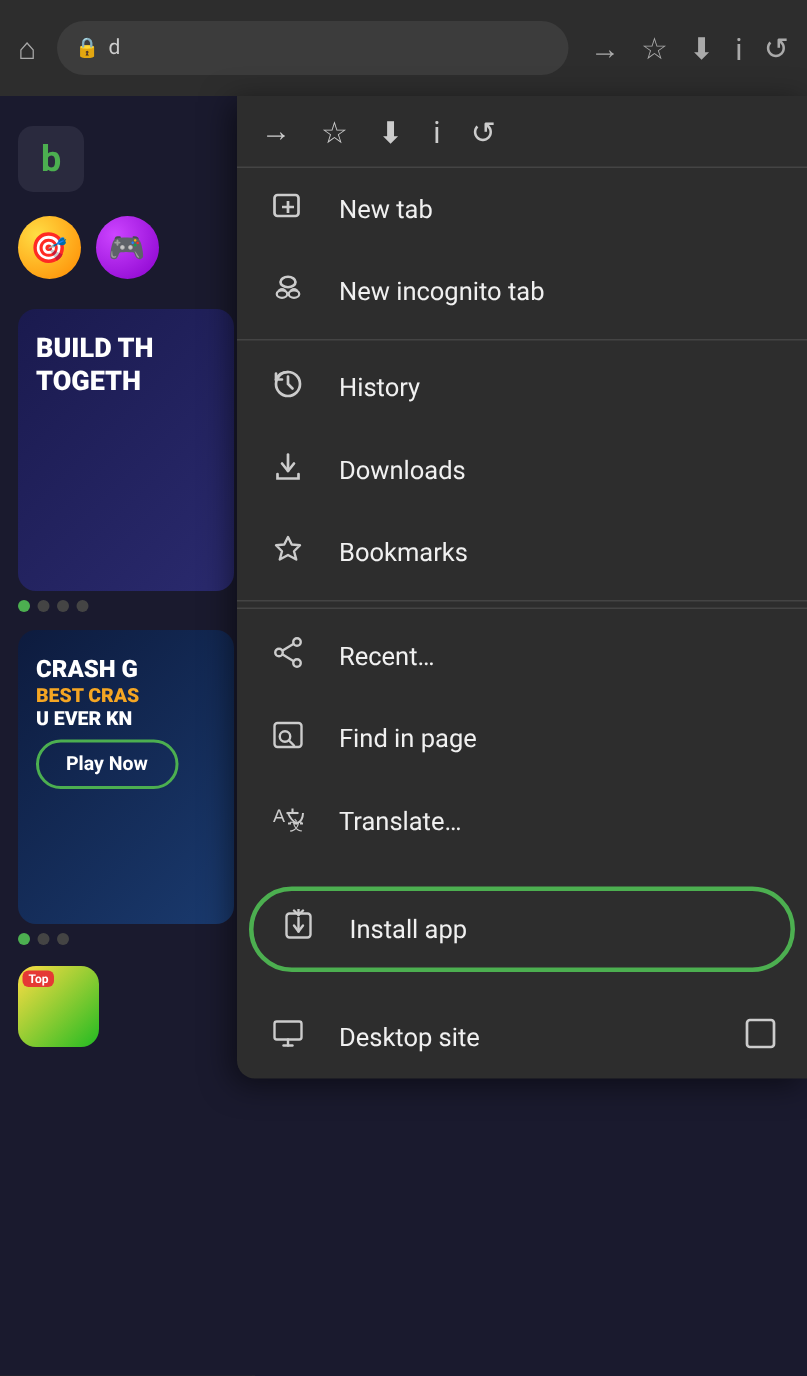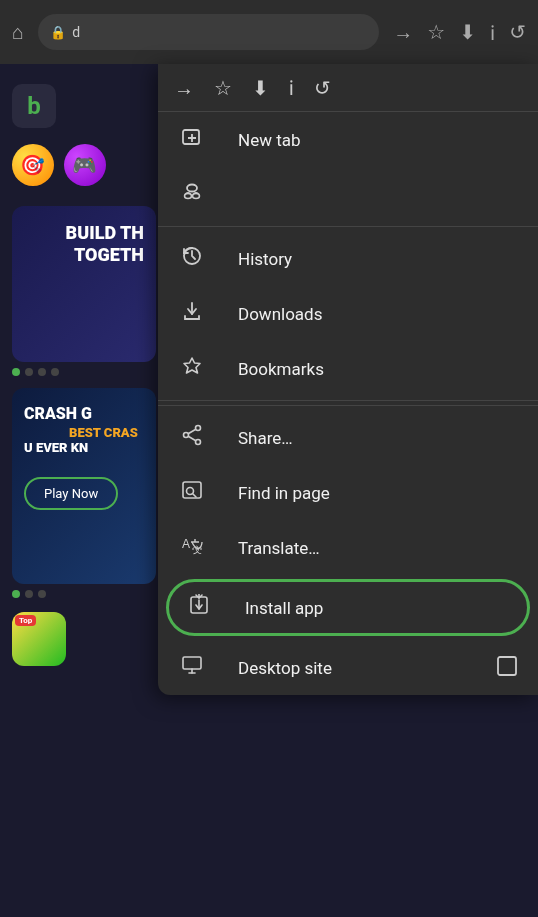--- a/index.html
+++ b/index.html
@@ -97,22 +97,21 @@
     }
 
     
     .banner-card-1 {
       margin: 12px 12px 0;
       background: linear-gradient(135deg, #1a1a4e, #2a2a6e);
       border-radius: 12px;
       padding: 16px 12px 12px;
       position: relative;
       overflow: hidden;
-      height: 156px;
-      text-align: right;
+      height: 188px;
     }
     .banner-title {
       color: white;
       font-weight: 900;
       font-size: 18px;
       line-height: 1.2;
       text-transform: uppercase;
     }
     .banner-btn {
       background: #f5a623;
@@ -152,37 +151,36 @@
       font-weight: 900;
       font-size: 16px;
       line-height: 1.3;
       text-transform: uppercase;
     }
     .crash-subtitle {
       color: #f5a623;
       font-weight: 900;
       font-size: 13px;
       text-transform: uppercase;
-      margin-left: 45px;
     }
     .crash-sub2 {
       color: white;
       font-weight: 900;
       font-size: 13px;
       text-transform: uppercase;
     }
     .play-now-btn {
       border: 2px solid #4caf50;
       background: transparent;
       color: white;
       border-radius: 20px;
       padding: 7px 18px;
       font-size: 13px;
-      font-weight: normal;
-      margin-top: 22px;
+      font-weight: bold;
+      margin-top: 6px;
       display: inline-block;
     }
 
     
     .game-icon-row {
       margin: 8px 12px 0;
       display: flex;
       gap: 8px;
     }
     .game-thumb {
@@ -235,21 +233,21 @@
     }
     .dropdown-top-icon {
       color: #ccc;
       font-size: 20px;
     }
 
     .menu-item {
       display: flex;
       align-items: center;
       padding: 14px 20px;
-      gap: 32px;
+      gap: 20px;
       cursor: pointer;
     }
     .menu-item-icon {
       color: #ccc;
       font-size: 20px;
       width: 28px;
       text-align: center;
     }
     .menu-item-label {
       color: #f0f0f0;
@@ -258,21 +256,21 @@
     .menu-divider {
       height: 1px;
       background: #444;
       margin: 4px 0;
     }
 
     
     .menu-item.highlighted {
       border: 3px solid #4caf50;
       border-radius: 30px;
-      margin: 4px 8px;
+      margin: 16px 8px;
       padding: 12px 16px;
     }
     .menu-item.highlighted .menu-item-label {
       color: #f0f0f0;
     }
 
     
     .menu-item-right {
       margin-left: auto;
       color: #ccc;
@@ -359,20 +357,21 @@
     <span class="menu-item-icon">
       <svg width="24" height="22" viewBox="0 0 24 22" fill="none">
         <ellipse cx="12" cy="7" rx="5" ry="3.5" stroke="#ccc" stroke-width="1.8"></ellipse>
         <circle cx="8" cy="14" r="3" fill="#ccc"></circle>
         <circle cx="16" cy="14" r="3" fill="#ccc"></circle>
         <line x1="3" y1="15" x2="21" y2="15" stroke="#2d2d2d" stroke-width="2"></line>
         <ellipse cx="8" cy="15" rx="3.5" ry="2.5" stroke="#ccc" stroke-width="1.5" fill="#2d2d2d"></ellipse>
         <ellipse cx="16" cy="15" rx="3.5" ry="2.5" stroke="#ccc" stroke-width="1.5" fill="#2d2d2d"></ellipse>
       </svg>
     </span>
+    <span class="menu-item-label">New incognito tab</span>
   </div>
 
   <div class="menu-divider"></div>
 
   <div class="menu-item">
     <span class="menu-item-icon">
       <svg width="22" height="22" viewBox="0 0 22 22" fill="none">
         <circle cx="11" cy="11" r="8" stroke="#ccc" stroke-width="1.8"></circle>
         <polyline points="11,6 11,11 14,14" stroke="#ccc" stroke-width="1.8" stroke-linecap="round"></polyline>
         <path d="M3 8 Q5 3 11 3" stroke="#ccc" stroke-width="1.8" fill="none" stroke-linecap="round"></path>
@@ -410,21 +409,21 @@
   <div class="menu-item">
     <span class="menu-item-icon">
       <svg width="22" height="22" viewBox="0 0 22 22" fill="none">
         <circle cx="17" cy="4" r="2.5" stroke="#ccc" stroke-width="1.6"></circle>
         <circle cx="17" cy="18" r="2.5" stroke="#ccc" stroke-width="1.6"></circle>
         <circle cx="5" cy="11" r="2.5" stroke="#ccc" stroke-width="1.6"></circle>
         <line x1="7.2" y1="9.8" x2="14.8" y2="5.2" stroke="#ccc" stroke-width="1.6"></line>
         <line x1="7.2" y1="12.2" x2="14.8" y2="16.8" stroke="#ccc" stroke-width="1.6"></line>
       </svg>
     </span>
-    <span class="menu-item-label">Share…</span>
+    <span class="menu-item-label">Recent…</span>
   </div>
 
   <div class="menu-item">
     <span class="menu-item-icon">
       <svg width="22" height="22" viewBox="0 0 22 22" fill="none">
         <rect x="2" y="3" width="18" height="16" rx="2" stroke="#ccc" stroke-width="1.6" fill="none"></rect>
         <circle cx="9" cy="12" r="3.5" stroke="#ccc" stroke-width="1.6"></circle>
         <line x1="11.5" y1="14.5" x2="15" y2="18" stroke="#ccc" stroke-width="1.6" stroke-linecap="round"></line>
       </svg>
     </span>

